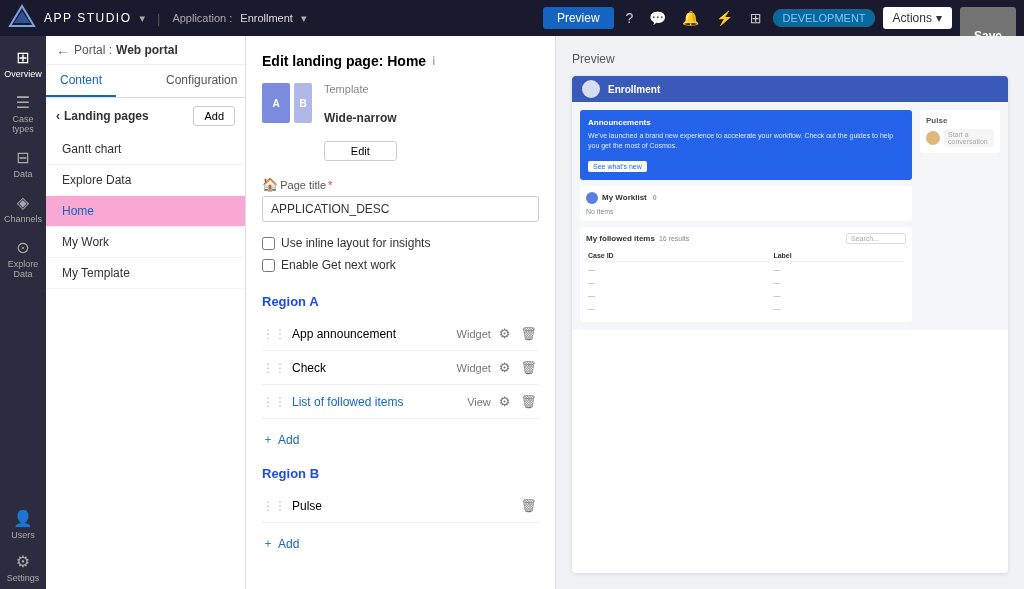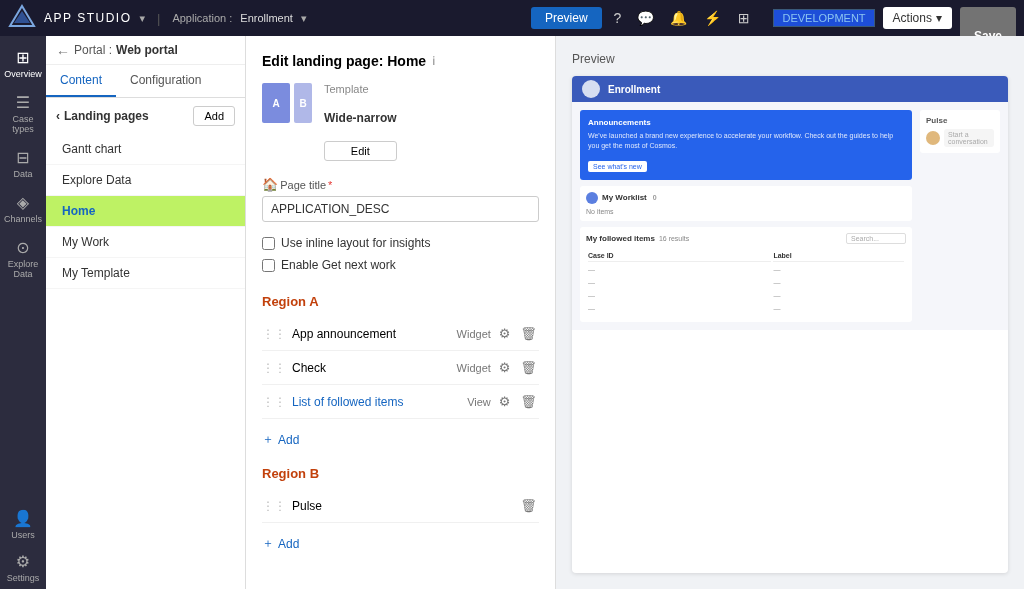--- a/index.html
+++ b/index.html
@@ -6,21 +6,21 @@
     body { font-family: 'Segoe UI', Arial, sans-serif; font-size: 13px; background: #f0f0f0; overflow: hidden; width: 1024px; height: 589px; }
 
     
     .topbar {
       display: flex; align-items: center; height: 36px;
       background: #1a1a2e; color: #fff; padding: 0 8px; gap: 8px;
     }
     .topbar-right { margin-left: auto; display: flex; align-items: center; gap: 8px; }
     .btn-preview { background: #1565c0; color: #fff; border: none; border-radius: 3px; padding: 4px 14px; font-size: 12px; cursor: pointer; }
     .topbar-icon { color: #ccc; font-size: 14px; cursor: pointer; padding: 2px 4px; }
-    .topbar-badge { background: #1d4ed8; color: #8bc4f0; border: 1px solid #3a5a7a; border-radius: 0; padding: 2px 8px; font-size: 11px; margin-left: 12px; }
+    .topbar-badge { background: #0369a1; color: #8bc4f0; border: 1px solid #3a5a7a; border-radius: 8px; padding: 2px 8px; font-size: 11px; }
     .btn-actions { background: #fff; color: #333; border: none; border-radius: 3px; padding: 4px 10px; font-size: 12px; cursor: pointer; display: flex; align-items: center; gap: 4px; }
     .btn-save { background: #737373; color: #fff; border: none; border-radius: 3px; padding: 22px 14px; font-size: 12px; cursor: pointer; font-weight: 600; margin-top: 36px; }
 
     
     .main-layout { display: flex; height: calc(589px - 36px); }
 
     
     .icon-sidebar {
       width: 46px; background: #2c2c3e; display: flex; flex-direction: column; align-items: center;
       padding-top: 6px; gap: 2px; flex-shrink: 0;
@@ -37,37 +37,37 @@
     .page-sidebar {
       width: 200px; background: #fff; border-right: 1px solid #ddd;
       display: flex; flex-direction: column; flex-shrink: 0;
     }
     .portal-bar {
       display: flex; align-items: center; padding: 6px 10px;
       font-size: 12px; color: #555; border-bottom: 1px solid #eee; gap: 4px;
     }
     .portal-bar-back { font-size: 14px; cursor: pointer; color: #777; }
     .tabs-row {
-      display: flex; border-bottom: 1px solid #ddd;
+      display: flex; border-bottom: 1px solid #ddd; gap: 36px;
     }
     .tab {
       padding: 8px 14px; font-size: 12px; cursor: pointer; color: #555; border-bottom: 2px solid transparent;
     }
     .tab.active { color: #1565c0; border-bottom-color: #1565c0; font-weight: 500; }
     .pages-header {
       display: flex; align-items: center; justify-content: space-between;
       padding: 8px 10px; font-size: 12px;
     }
     .pages-title { font-weight: 600; color: #333; display: flex; align-items: center; gap: 4px; }
     .btn-add { background: #fff; border: 1px solid #ccc; border-radius: 3px; padding: 3px 10px; font-size: 11px; cursor: pointer; }
     .page-list { flex: 1; overflow-y: auto; }
     .page-item {
       padding: 8px 16px; font-size: 12px; color: #333; cursor: pointer; border-bottom: 1px solid #f5f5f5;
     }
-    .page-item.active { background: #bef264; color: #1565c0; font-weight: 700; }
+    .page-item.active { background: #f9a8d4; color: #1565c0; font-weight: 400; }
 
     
     .edit-panel { width: 310px; background: #fff; border-right: 1px solid #ddd; display: flex; flex-direction: column; overflow-y: auto; padding: 16px; }
 
     
     .preview-panel { flex: 1; background: #f0f2f5; padding: 16px; display: flex; flex-direction: column; }
     .preview-title { font-size: 12px; color: #555; margin-bottom: 10px; }
 
     .edit-page-header { display: flex; align-items: center; gap: 6px; margin-bottom: 14px; }
     .edit-page-header h2 { font-size: 14px; font-weight: 600; }
@@ -83,21 +83,21 @@
     .btn-edit { background: #fff; border: 1px solid #ccc; border-radius: 3px; padding: 3px 14px; font-size: 11px; cursor: pointer; }
 
     .form-group { margin-bottom: 14px; }
     .form-label { font-size: 11px; color: #555; margin-bottom: 4px; display: flex; align-items: center; gap: 2px; }
     .required { color: #e53935; }
     .form-input { width: 100%; border: 1px solid #ccc; border-radius: 3px; padding: 5px 8px; font-size: 12px; color: #333; }
 
     .checkbox-row { display: flex; align-items: center; gap: 6px; margin-bottom: 8px; font-size: 12px; color: #333; }
     .checkbox-row input[type="checkbox"] { width: 13px; height: 13px; }
 
-    .region-header { font-size: 13px; font-weight: 600; color: #c2410c; margin: 14px 0 8px; }
+    .region-header { font-size: 13px; font-weight: 600; color: #1d4ed8; margin: 14px 0 8px; }
     .widget-row {
       display: flex; align-items: center; padding: 7px 0; border-bottom: 1px solid #f0f0f0;
       font-size: 12px; gap: 6px;
     }
     .drag-handle { color: #bbb; font-size: 12px; cursor: grab; }
     .widget-name { flex: 1; }
     .widget-name.link { color: #1565c0; cursor: pointer; }
     .widget-type { color: #777; font-size: 11px; }
     .widget-icon { color: #777; font-size: 13px; cursor: pointer; padding: 2px; }
     .btn-add-region {

